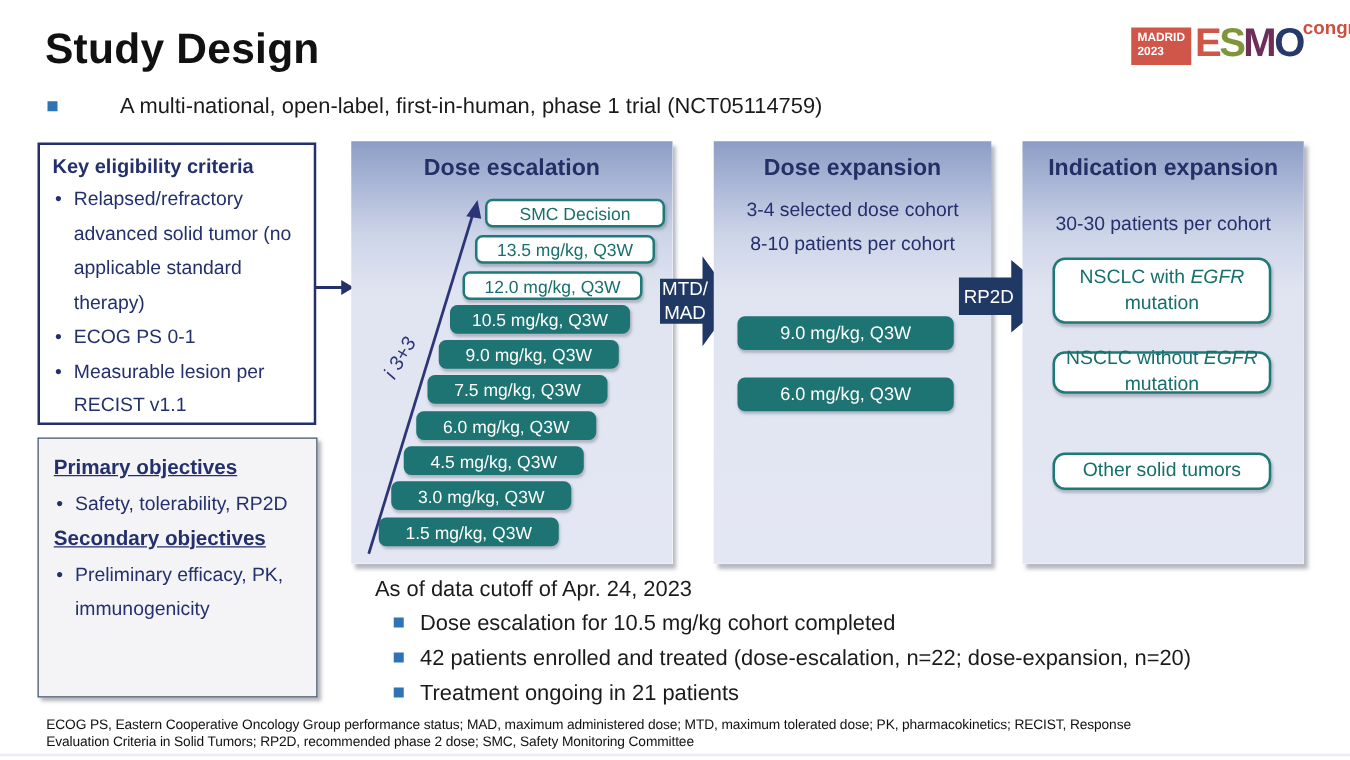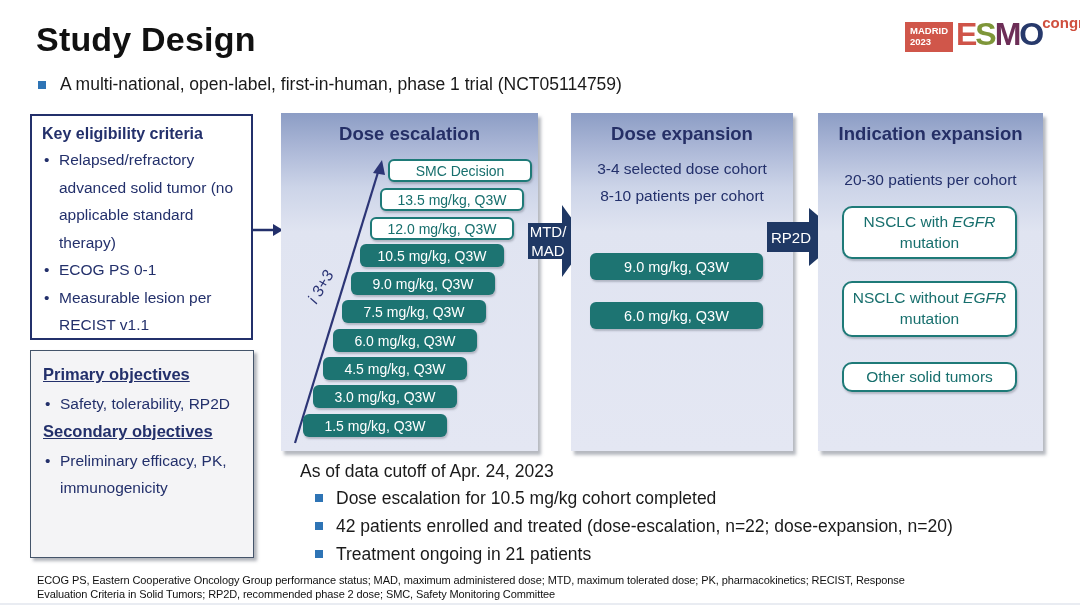--- a/index.html
+++ b/index.html
@@ -1,21 +1,21 @@
 <!DOCTYPE html>
 <html><head>
 <meta charset="utf-8">
 <style>
   * { margin:0; padding:0; box-sizing:border-box; }
   body { font-family:"Liberation Sans", sans-serif; background:#fff; }
   .slide { position:relative; width:1080px; height:608px; background:#ffffff; overflow:hidden; }
 
   
   .title { position:absolute; left:36px; top:20px; font-size:34px; font-weight:bold; color:#111; letter-spacing:0.2px; }
-  .intro-row { position:absolute; left:38px; top:74px; display:flex; align-items:flex-start; }
+  .intro-row { position:absolute; left:38px; top:74px; display:flex; align-items:flex-start;gap:36px; }
   .sq-bullet { width:8px; height:8px; background:#2e74b5; margin-top:7px; margin-right:14px; flex:0 0 auto; }
   .intro-text { font-size:17.5px; color:#1a1a1a; }
 
   
   .logo { position:absolute; left:905px; top:14px; display:flex; align-items:flex-start; }
   .logo-citybox { background:#d0564a; color:#fff; font-size:9.5px; font-weight:bold; line-height:1.15; padding:4px 5px; margin-top:8px; }
   .logo-letters { font-size:32px; font-weight:800; letter-spacing:-2px; line-height:1; margin-left:3px; margin-top:4px; }
   .logo-congress { color:#cf4f3e; font-weight:bold; font-size:15px; margin-left:0px; margin-top:0px; }
 
   
@@ -151,26 +151,26 @@
 
   <div class="block-arrow" style="left:767px; top:206px; width:78px; height:62px;">
     <svg width="78" height="62">
       <polygon points="0,16 42,16 42,2 76,31 42,60 42,46 0,46" fill="#1f3864"></polygon>
     </svg>
     <div class="arrow-text" style="left:0; top:22px; width:48px;">RP2D</div>
   </div>
 
   <div class="panel p-ind">
     <div class="panel-title">Indication expansion</div>
-    <div class="exp-line" style="top:58px;">20-30 patients per cohort</div>
+    <div class="exp-line" style="top:58px;">30-30 patients per cohort</div>
 
     <div class="ind-box" style="top:93px; height:53px;">
       <span><span>NSCLC with </span><i>EGFR</i><span> mutation</span></span>
     </div>
-    <div class="ind-box" style="top:168px; height:56px;">
+    <div class="ind-box" style="top:168px; height:34px;">
       <span><span>NSCLC without </span><i>EGFR</i><span> mutation</span></span>
     </div>
     <div class="ind-box" style="top:249px; height:30px;">
       <span><span>Other solid tumors</span><i></i><span></span></span>
     </div>
   </div>
 
   <div class="status-head">As of data cutoff of Apr. 24, 2023</div>
   <div class="status-row" style="top:488px;">
     <span class="sq-bullet"></span>

